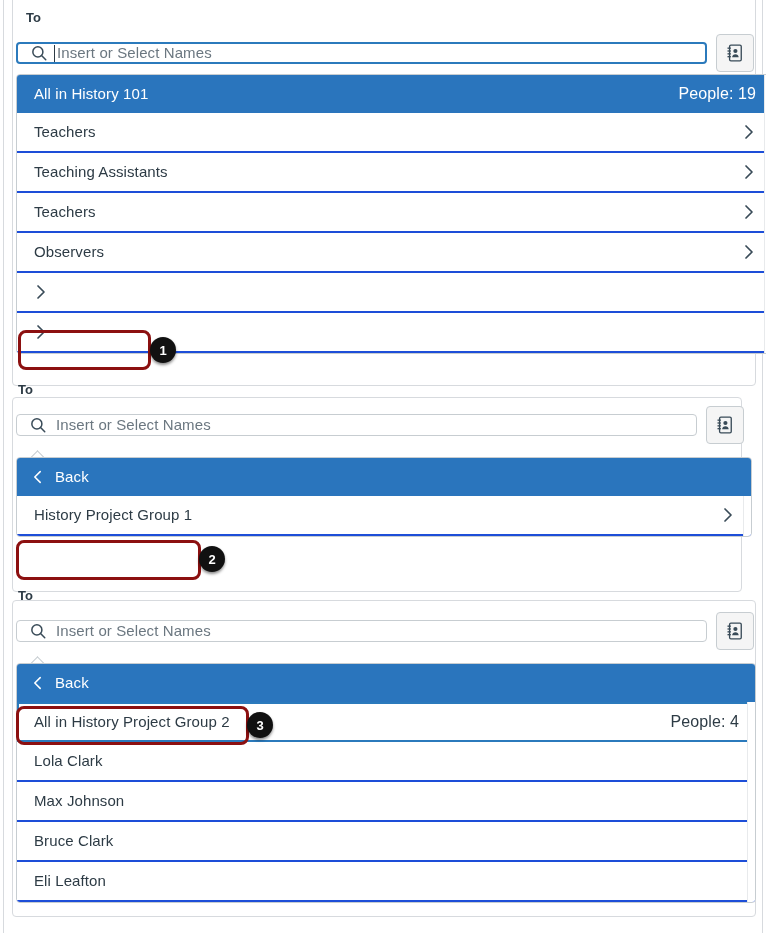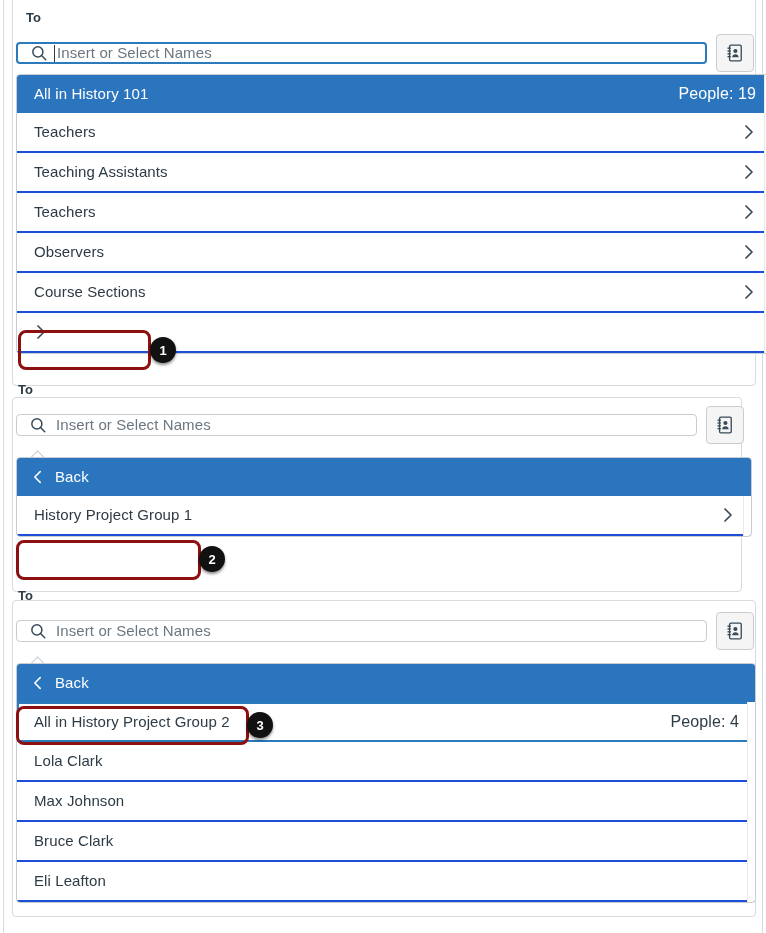--- a/index.html
+++ b/index.html
@@ -320,21 +320,20 @@
       </div>
 
       <div class="menu-row">
         <span class="row-label">Observers</span>
         <svg class="chev-right" viewBox="0 0 14 20" fill="none" stroke="currentColor" stroke-width="1.7" stroke-linecap="round" stroke-linejoin="round">
           <polyline points="4,4 10,10 4,16"></polyline>
         </svg>
       </div>
 
       <div class="menu-row">
-        <span class="row-label">Course Sections</span>
         <svg class="chev-right" viewBox="0 0 14 20" fill="none" stroke="currentColor" stroke-width="1.7" stroke-linecap="round" stroke-linejoin="round">
           <polyline points="4,4 10,10 4,16"></polyline>
         </svg>
       </div>
 
       <div class="menu-row">
         <svg class="chev-right" viewBox="0 0 14 20" fill="none" stroke="currentColor" stroke-width="1.7" stroke-linecap="round" stroke-linejoin="round">
           <polyline points="4,4 10,10 4,16"></polyline>
         </svg>
       </div>

